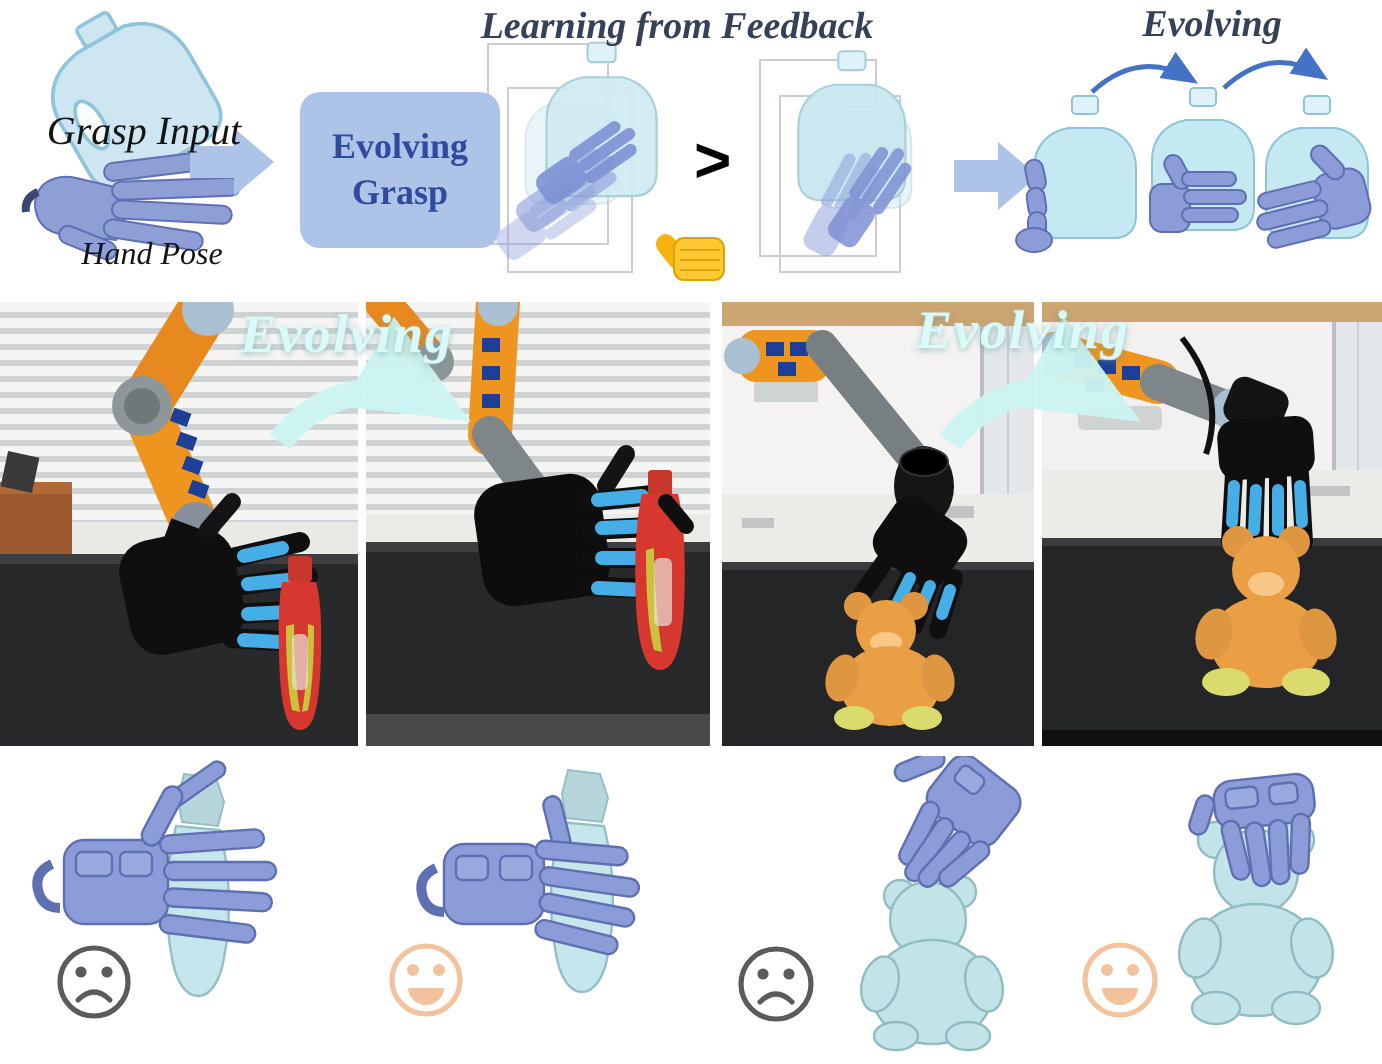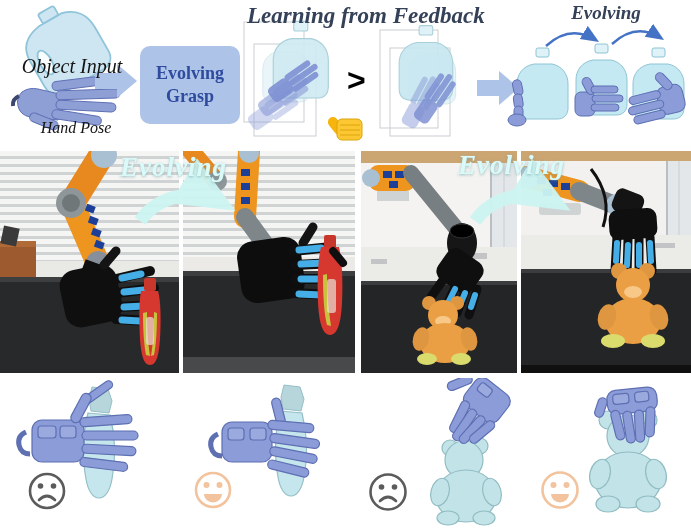--- a/index.html
+++ b/index.html
@@ -6,26 +6,26 @@
   .canvas{position:relative;width:691px;height:532px;background:#fff;overflow:hidden;
           font-family:"Liberation Serif",serif;}
   .abs{position:absolute;}
   .band{position:absolute;left:0;width:691px;}
   .band-top{top:0;height:151px;}
   .band-photos{top:151px;height:222px;}
   .band-bottom{top:378px;height:154px;}
   .lbl{position:absolute;color:#141414;white-space:nowrap;}
   .obj-input{left:2px;top:55px;width:140px;text-align:center;font-style:italic;font-size:20px;}
   .hand-pose{left:6px;top:119px;width:140px;text-align:center;font-style:italic;font-size:16px;}
-  .grasp-box{position:absolute;left:140px;top:46px;width:100px;height:78px;background:#aec3e8;
+  .grasp-box{position:absolute;left:150px;top:46px;width:100px;height:78px;background:#aec3e8;
              border-radius:10px;display:flex;align-items:center;justify-content:center;
              text-align:center;font-weight:bold;font-size:18px;line-height:1.3;color:#2e4b9e;
              box-sizing:border-box;padding:0 8px;}
-  .feedback-title{left:247px;top:3px;width:205px;font-weight:bold;font-style:italic;
-                  font-size:23px;color:#344158;text-align:center;}
+  .feedback-title{left:236px;top:3px;width:205px;font-weight:bold;font-style:italic;
+                  font-size:19px;color:#344158;text-align:center;}
   .evolving-top{left:556px;top:2px;width:100px;font-weight:bold;font-style:italic;
                 font-size:19px;color:#344158;text-align:center;}
   .gt{left:347px;top:62px;font-size:32px;font-weight:bold;color:#000;
       font-family:"Liberation Sans",sans-serif;}
   .photo{position:absolute;top:0;height:222px;overflow:hidden;background:#fff;}
   .photo svg{display:block;}
   .blinds{background:repeating-linear-gradient(180deg,#f5f5f4 0px,#f5f5f4 5px,#d0d3d4 5px,#d0d3d4 8px);}
   .p1{left:0;width:179px;}
   .p2{left:183px;width:172px;}
   .p3{left:361px;width:156px;}
@@ -150,21 +150,21 @@
         <g fill="#8b9cd9" stroke="#5e6fb2" stroke-width="1" transform="rotate(-14 30 45)">
           <rect x="28" y="32" width="26" height="28" rx="8"></rect>
           <rect x="30" y="18" width="9" height="20" rx="4.5" transform="rotate(-30 34 20)"></rect>
           <rect x="0" y="34" width="32" height="8" rx="4"></rect>
           <rect x="-3" y="44" width="36" height="8" rx="4"></rect>
           <rect x="0" y="54" width="32" height="8" rx="4"></rect>
         </g>
       </g>
     </svg>
 
-    <div class="lbl obj-input">Object Input</div>
+    <div class="lbl obj-input">Grasp Input</div>
     <div class="lbl hand-pose">Hand Pose</div>
     <div class="grasp-box">
       <span>Evolving Grasp</span>
     </div>
     <div class="lbl feedback-title">Learning from Feedback</div>
     <div class="lbl gt">&gt;</div>
     <div class="lbl evolving-top">Evolving</div>
   </section>
 
   <section class="band band-photos">

